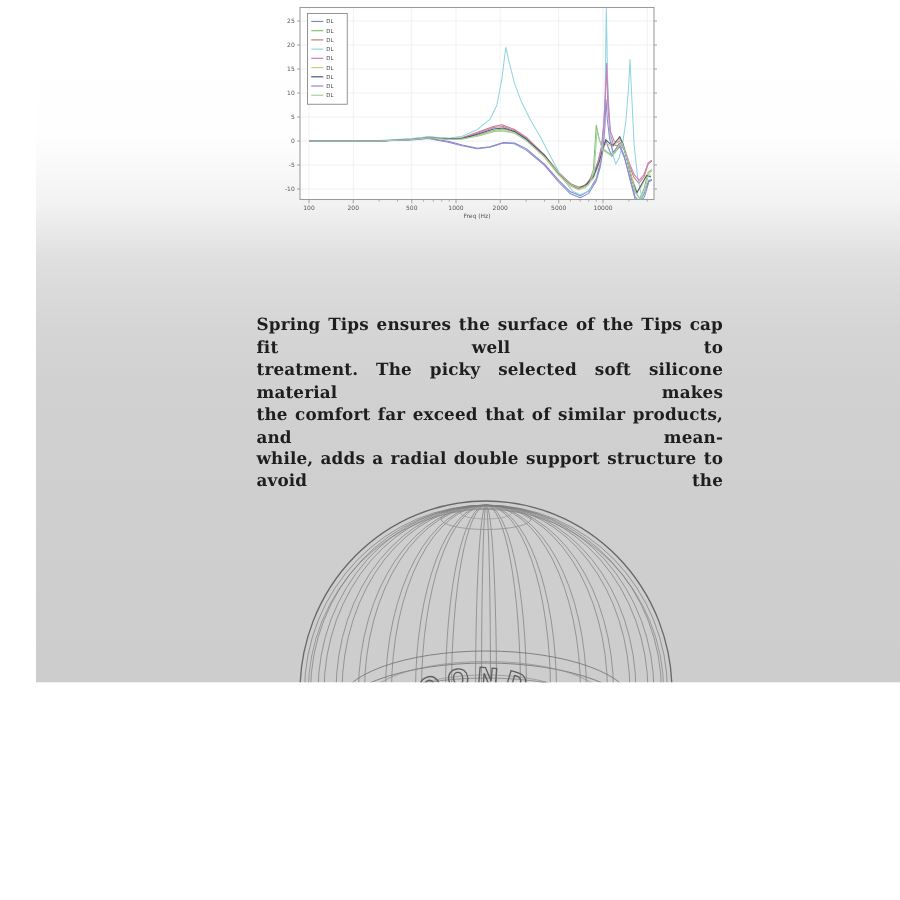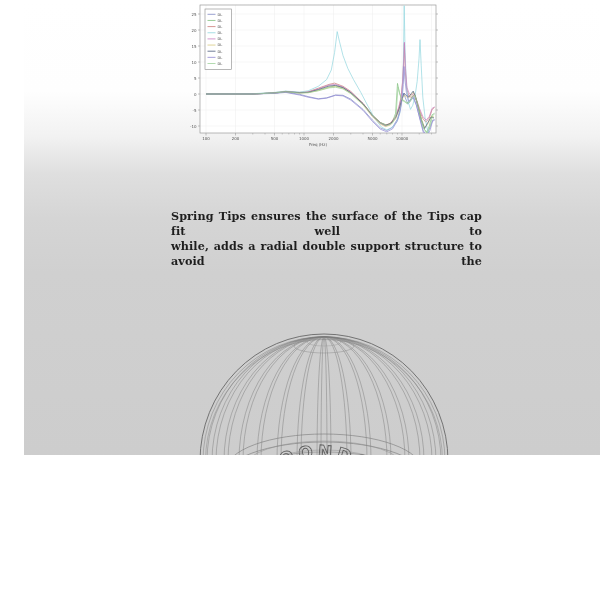--- a/index.html
+++ b/index.html
@@ -133,20 +133,22 @@
         <text x="193.5" y="52.5" font-size="3.6" fill="#444">DL</text>
         <line x1="183.5" y1="57.35000000000001" x2="191.5" y2="57.35000000000001" stroke="#9088d2" stroke-width="0.8"></line>
         <text x="193.5" y="58.650000000000006" font-size="3.6" fill="#444">DL</text>
         <line x1="183.5" y1="63.5" x2="191.5" y2="63.5" stroke="#9fd29c" stroke-width="0.8"></line>
         <text x="193.5" y="64.8" font-size="3.6" fill="#444">DL</text>
       </g>
     </svg>
 
   <div class="description">
     <div class="desc-line">Spring Tips ensures the surface of the Tips cap fit well to</div>
+    <div class="desc-line">treatment. The picky selected soft silicone material makes</div>
+    <div class="desc-line">the comfort far exceed that of similar products, and mean-</div>
     <div class="desc-line">while, adds a radial double support structure to avoid the</div>
   </div>
 
   <svg class="wire-svg" viewBox="0 0 600 600">
       <g fill="none" stroke="#6f6f6f" stroke-width="0.6">
         <ellipse cx="300" cy="461" rx="124" ry="127" stroke-width="0.9" stroke="#686868"></ellipse>
         <ellipse cx="300" cy="461" rx="118.5" ry="121.5" stroke="#8e8e8e" stroke-width="0.55"></ellipse>
         <ellipse cx="300" cy="461" rx="3" ry="124" stroke="#7b7b7b" stroke-width="0.55" opacity="0.85"></ellipse>
         <ellipse cx="300" cy="461" rx="7" ry="124.3" stroke="#7b7b7b" stroke-width="0.55" opacity="0.85"></ellipse>
         <ellipse cx="300" cy="461" rx="23" ry="124" stroke="#7b7b7b" stroke-width="0.55" opacity="0.85"></ellipse>

